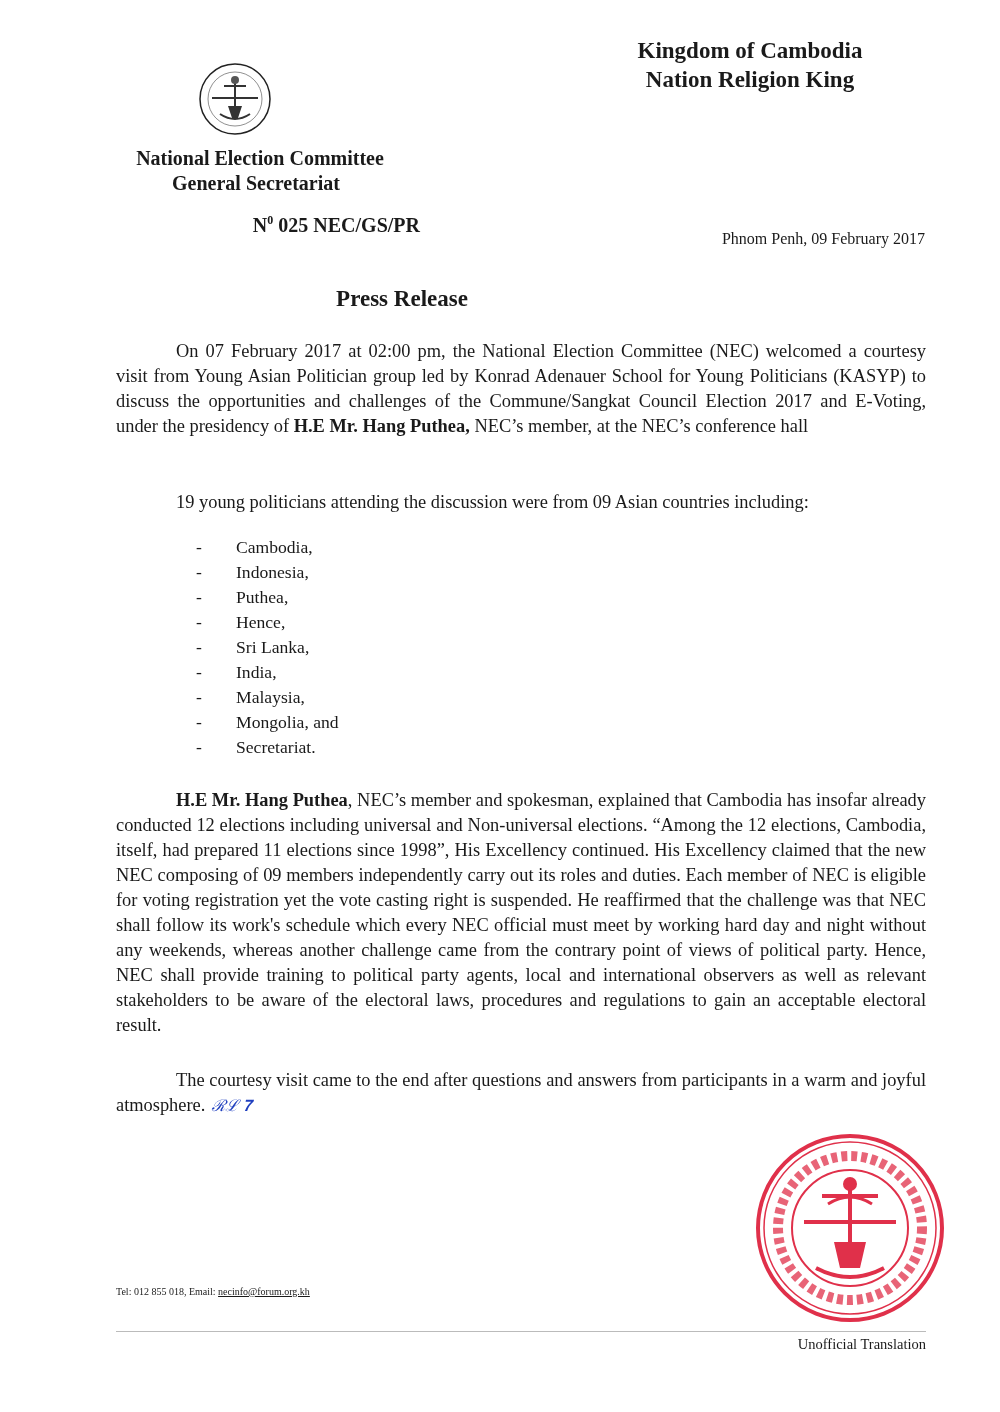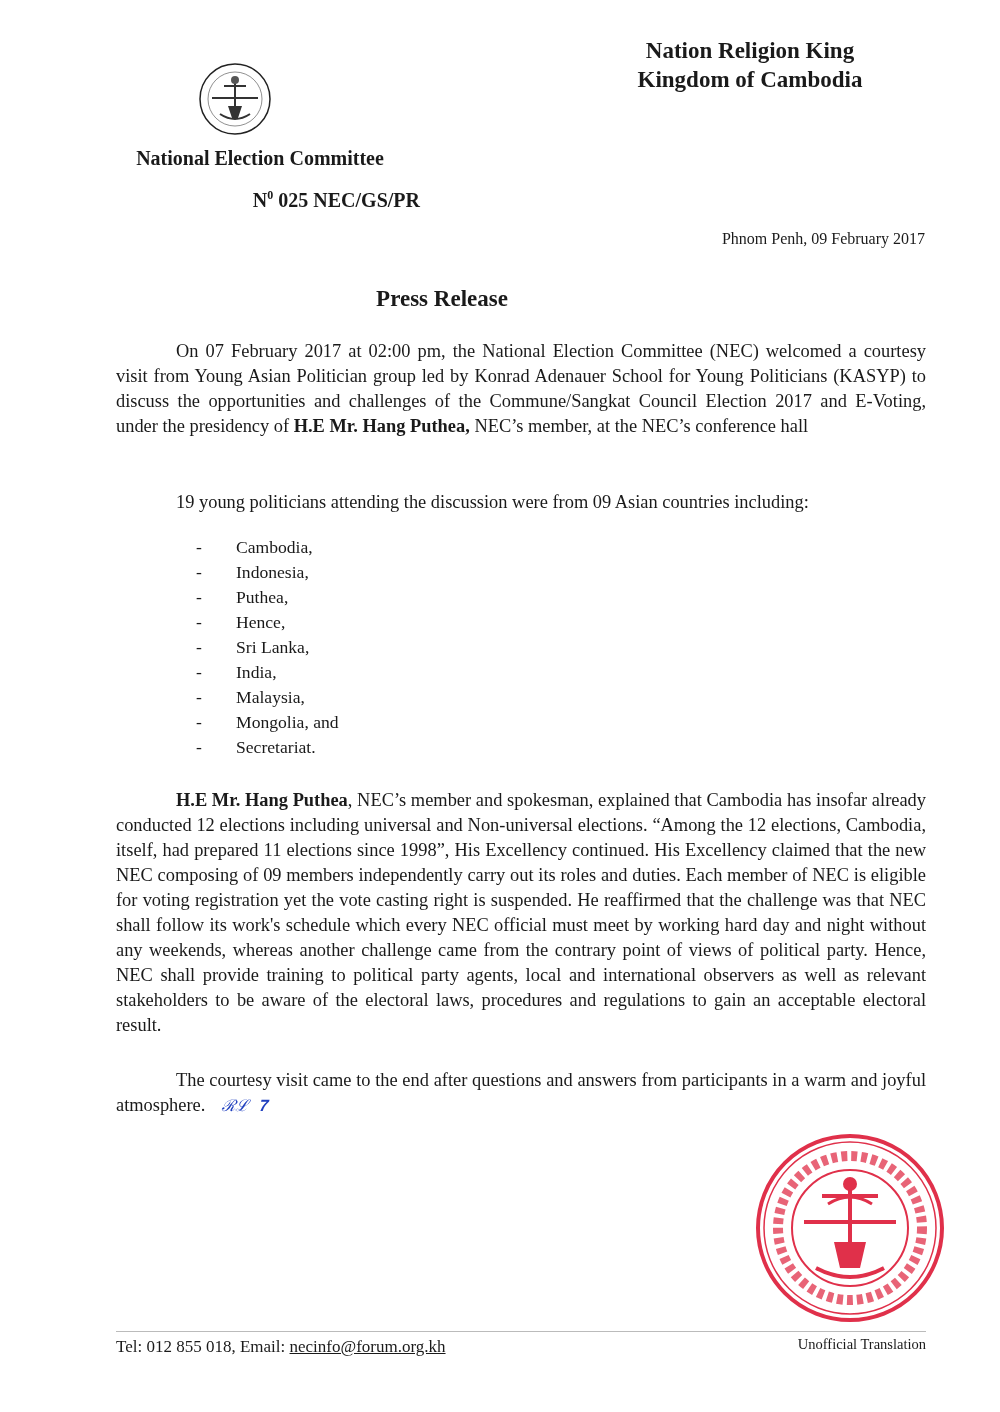--- a/index.html
+++ b/index.html
@@ -5,56 +5,57 @@
   html, body { margin:0; padding:0; background:#ffffff; }
   body { width:1000px; height:1412px; position:relative; overflow:hidden;
          font-family:"Liberation Serif", serif; color:#1a1a1a; }
   .abs { position:absolute; }
   .emblem { left:198px; top:62px; width:74px; height:74px; }
   .org { left:100px; top:146px; width:320px; text-align:center; font-weight:bold; font-size:20px; line-height:25px; }
   .org .l2 { margin-left:-8px; }
   .org .l3 { text-align:right; padding-left:56px;margin-top:12px; }
   .kingdom { left:600px; top:36px; width:300px; text-align:center; font-weight:bold; font-size:23px; line-height:29px; }
   .date { right:75px; top:230px; font-size:16px; }
-  .title { left:0; width:804px; top:286px; text-align:center; font-weight:bold; font-size:23px;margin-left:40px; }
+  .title { left:0; width:804px; top:286px; text-align:center; font-weight:bold; font-size:23px; }
   .para { left:116px; width:810px; font-size:18.4px; line-height:25px; text-align:justify; }
   .para .ind { display:inline-block; width:60px; }
   .p1 { top:339px; }
   .p2 { top:490px; }
   .list { left:196px; top:535px; font-size:17.6px; line-height:25px; list-style:none; margin:0; padding:0; }
   .list li { display:flex; }
   .list .dash { width:40px; }
   .p3 { top:788px; }
   .p4 { top:1068px; }
-  .sig { color:#1f3fbf; font-family:Liberation Mono, monospace; font-style:italic; font-size:16px; margin-left:16px; }
+  .sig { color:#1f3fbf; font-family:Liberation Serif, serif; font-style:italic; font-size:16px; margin-left:6px; }
   .seal { left:752px; top:1130px; width:196px; height:196px; }
   .footer-line { left:116px; top:1331px; width:810px; border-top:1px solid #bbbbbb; }
-  .footer-left { left:116px; top:1337px; font-size:17px; }
+  .footer-left { left:116px; top:1286px; font-size:10px; }
   .footer-left a { color:#1a1a1a; text-decoration:underline; }
   .footer-right { right:74px; top:1336px; font-size:14.5px; }
 </style>
 </head>
 <body>
 
 <svg class="abs emblem" viewBox="0 0 74 74">
   <circle cx="37" cy="37" r="35" fill="none" stroke="#222" stroke-width="1.5"></circle>
   <circle cx="37" cy="37" r="27" fill="none" stroke="#444" stroke-width="0.6"></circle>
   <path d="M14 36 L60 36 M37 16 L37 50 M26 24 L48 24 M22 52 Q37 62 52 52" stroke="#333" stroke-width="2" fill="none"></path>
   <path d="M30 44 L44 44 L40 56 L34 56 Z" fill="#333"></path>
   <circle cx="37" cy="18" r="4" fill="#555"></circle>
 </svg>
 
 <div class="abs org">
   <div>National Election Committee</div>
+  <div class="l2">General Secretariat</div>
   <div class="l3"><span>N</span><sup style="font-size:12px">0</sup><span> 025 NEC/GS/PR</span></div>
 </div>
 
 <div class="abs kingdom">
+  <div>Kingdom of Cambodia</div>
   <div>Nation Religion King</div>
-  <div>Kingdom of Cambodia</div>
 </div>
 
 <div class="abs date">Phnom Penh, 09 February 2017</div>
 
 <div class="abs title">Press Release</div>
 
 <div class="abs para p1"><span class="ind"></span><span>On 07 February 2017 at 02:00 pm, the National Election Committee (NEC) welcomed a courtesy visit from Young Asian Politician group led by Konrad Adenauer School for Young Politicians (KASYP) to discuss the opportunities and challenges of the Commune/Sangkat Council Election 2017 and E-Voting, under the presidency of </span><b>H.E Mr. Hang Puthea,</b><span> NEC’s member, at the NEC’s conference hall</span></div>
 
 <div class="abs para p2"><span class="ind"></span><span>19 young politicians attending the discussion were from 09 Asian countries including:</span></div>
 

